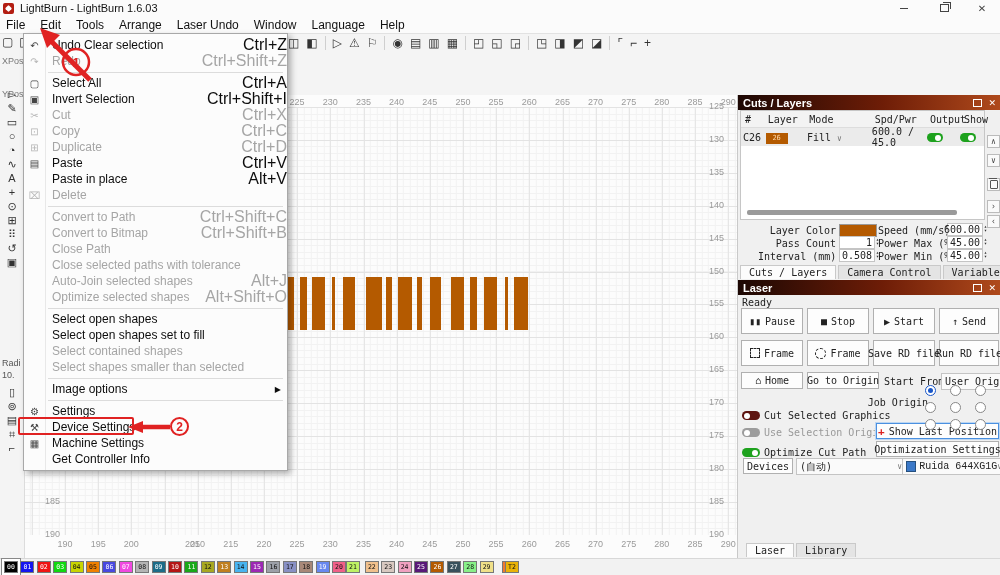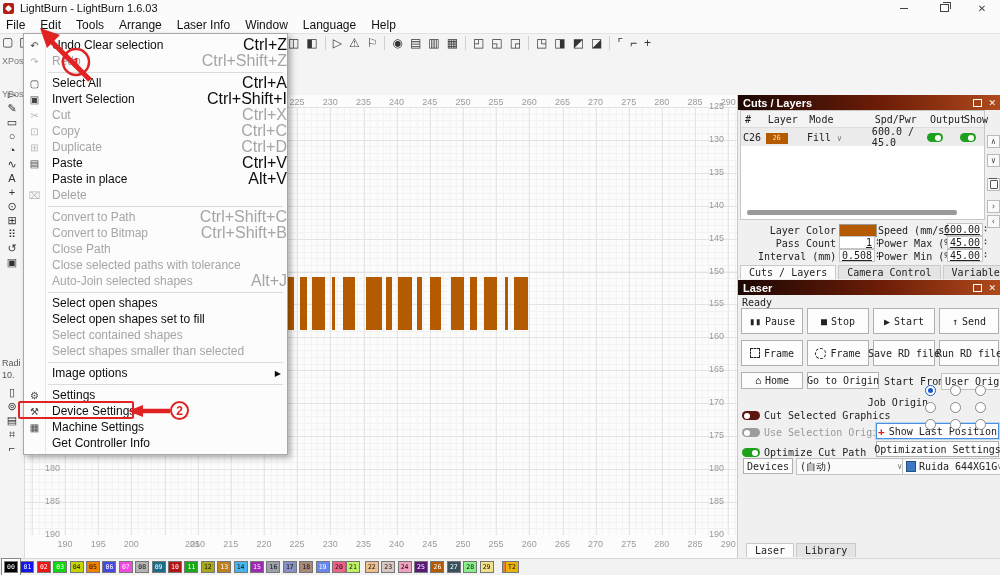--- a/index.html
+++ b/index.html
@@ -67,21 +67,21 @@
   #cl-head span{padding-left:4px;box-sizing:border-box;}
   #cl-row{display:flex;height:18px;background:#ebebeb;align-items:center;font-size:10px;}
   .c0{width:23px;} .c1{width:42px;} .c2{width:66px;} .c3{width:56px;} .c4{width:34px;} .c5{width:24px;}
   #layer-swatch{display:inline-block;width:22px;height:11px;color:#ffd9a8;font-size:7px;text-align:center;line-height:11px;}
   #cl-scroll{position:absolute;left:6px;bottom:4px;width:210px;height:5px;background:#9a9a9a;border-radius:2px;}
   #cl-strip{position:absolute;left:249px;top:15px;width:13px;height:110px;}
   #cl-strip div{position:absolute;left:0;width:13px;height:13px;border:1px solid #bbb;background:#fafafa;box-sizing:border-box;display:flex;align-items:center;justify-content:center;font-size:8px;color:#444;}
   .trash{width:6px;height:7px;border:1px solid #555;border-radius:1px;position:relative;}
   .trash::before{content:"";position:absolute;left:-2px;top:-3px;width:8px;height:1px;background:#555;}
   .fldlbl{position:absolute;text-align:right;white-space:nowrap;}
-  .fld{position:absolute;background:#fff;border:1px solid #c4c4c4;text-align:right;padding:4px 2px;box-sizing:border-box;font-size:10px;display:flex;align-items:center;justify-content:flex-end;text-decoration:underline;}
+  .fld{position:absolute;background:#fff;border:1px solid #c4c4c4;text-align:right;padding:4px 2px;box-sizing:border-box;font-size:10px;display:flex;align-items:center;justify-content:flex-end;}
   #colorbtn{position:absolute;border:1px solid #999;}
   .tabs{position:absolute;display:flex;font-size:10px;}
   .tab{padding:1px 8px;border:1px solid #c9c9c9;border-bottom:none;background:#e4e4e4;margin-right:2px;white-space:nowrap;}
   .tab.active{background:#fcfcfc;}
   .lbtn{position:absolute;background:#fdfdfd;border:1px solid #b0b0b0;display:flex;align-items:center;justify-content:center;gap:4px;font-size:10px;box-sizing:border-box;white-space:nowrap;}
   .fsq{width:8px;height:8px;border:1.5px dashed #222;}
   .fci{width:9px;height:9px;border:1.5px dashed #222;border-radius:50%;}
   .radio{position:absolute;width:11px;height:11px;border:1px solid #888;border-radius:50%;background:#fff;box-sizing:border-box;}
   .radio.sel{border-color:#1a57c8;}
   .radio.sel::after{content:"";position:absolute;left:2px;top:2px;width:5px;height:5px;border-radius:50%;background:#1a57c8;}
@@ -121,21 +121,21 @@
         <span class="restore"></span>
       </span>
   <span class="winctl" id="close-btn">✕</span>
 </div>
 
 <div id="menubar">
       <span>File</span>
       <span>Edit</span>
       <span>Tools</span>
       <span>Arrange</span>
-      <span>Laser Info</span>
+      <span>Laser Undo</span>
       <span>Window</span>
       <span>Language</span>
       <span>Help</span>
     </div>
 
 <div id="toolbar1">
   <div id="tb1left">
         <span>▢</span>
         <span>◫</span>
       </div>
@@ -483,21 +483,21 @@
       </div>
   <div class="lbtn" style="left:5px;top:363px;width:50px;height:16px;">
         <span>Devices</span>
       </div>
   <span class="combo" style="left:58px;top:363px;width:102px;height:15px;">
         <span>(自动)</span>
         <span class="chev"></span>
       </span>
   <span class="combo" style="left:164px;top:363px;width:96px;height:15px;">
         <span class="devicon"></span>
-        <span style="margin-left:3px;">Ruida 644XG1G</span>
+        <span style="margin-left:3px;font-family:Liberation Mono, monospace;">Ruida 644XG1G</span>
         <span class="chev"></span>
       </span>
   <div class="tabs" style="left:8px;top:448px;">
     <span class="tab active">Laser</span>
     <span class="tab">Library</span>
   </div>
 <div class="radio sel" style="left: 187px; top: 290px;"></div>
       <div class="radio" style="left: 212px; top: 290px;"></div>
       <div class="radio" style="left: 237px; top: 290px;"></div>
       <div class="radio" style="left: 187px; top: 307px;"></div>
@@ -612,20 +612,25 @@
       </div>
       <div class="mi dis">
         <span class="ic"></span>
         <span class="ml">Close selected paths with tolerance</span>
       </div>
       <div class="mi dis">
         <span class="ic"></span>
         <span class="ml">Auto-Join selected shapes</span>
         <span class="ms">Alt+J</span>
       </div>
+      <div class="mi dis">
+        <span class="ic"></span>
+        <span class="ml">Optimize selected shapes</span>
+        <span class="ms">Alt+Shift+O</span>
+      </div>
       <div class="msep"></div>
       <div class="mi">
         <span class="ic"></span>
         <span class="ml">Select open shapes</span>
       </div>
       <div class="mi">
         <span class="ic"></span>
         <span class="ml">Select open shapes set to fill</span>
       </div>
       <div class="mi dis">

